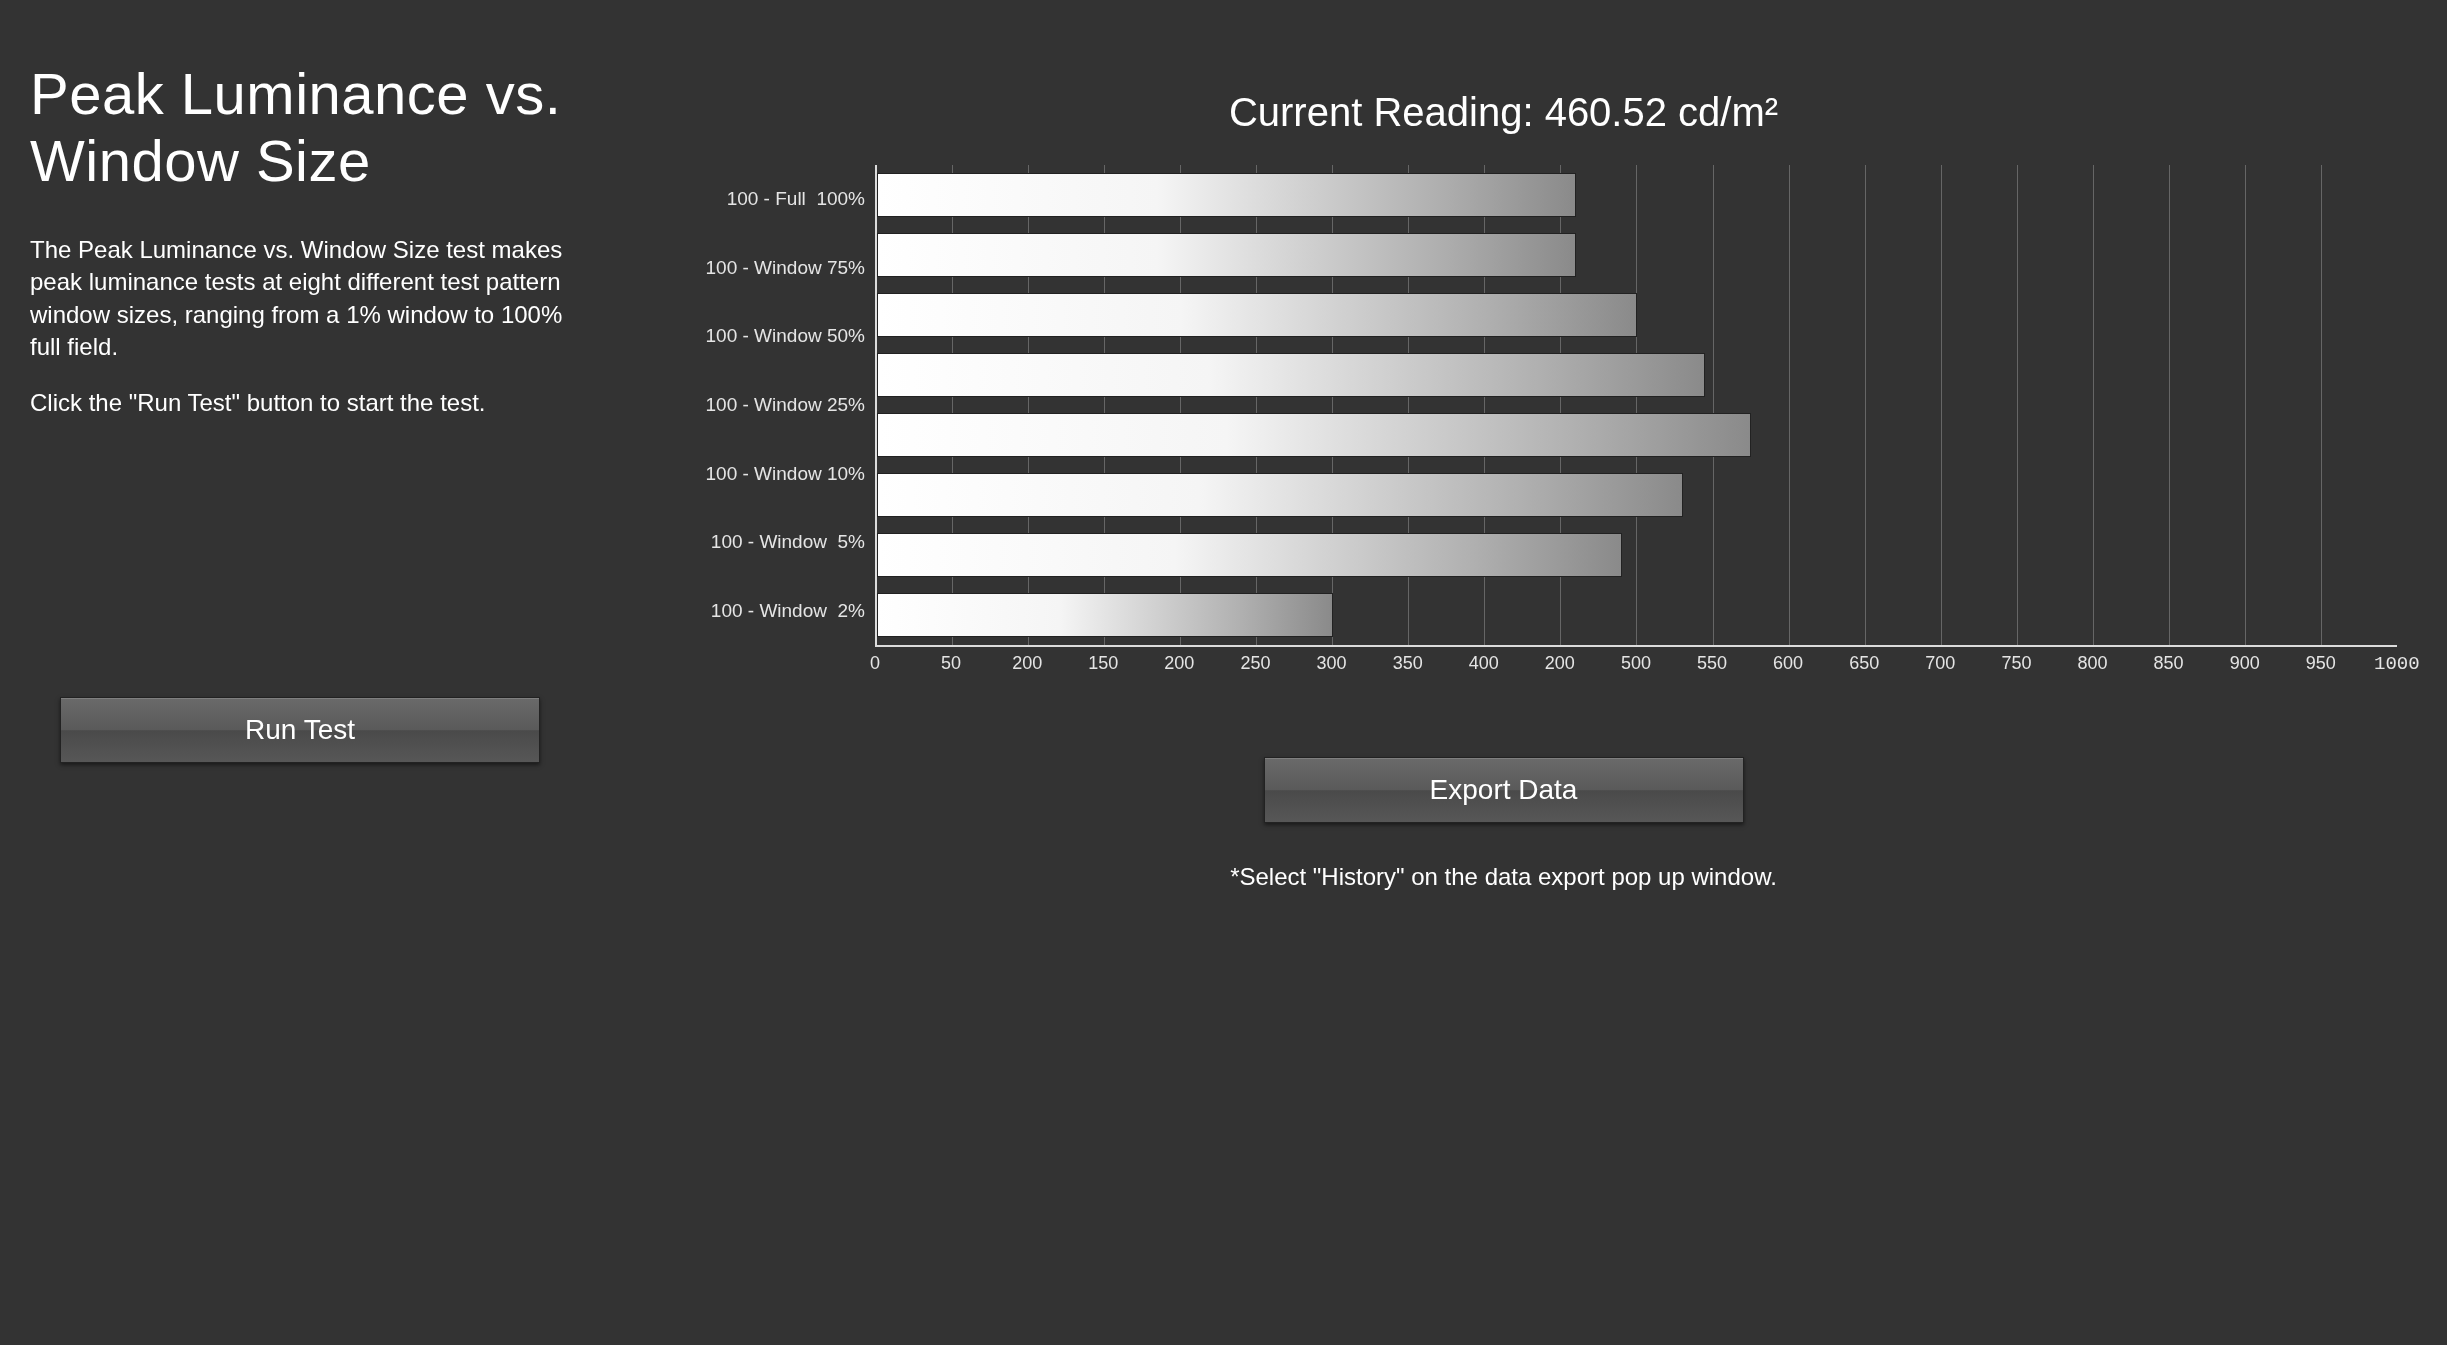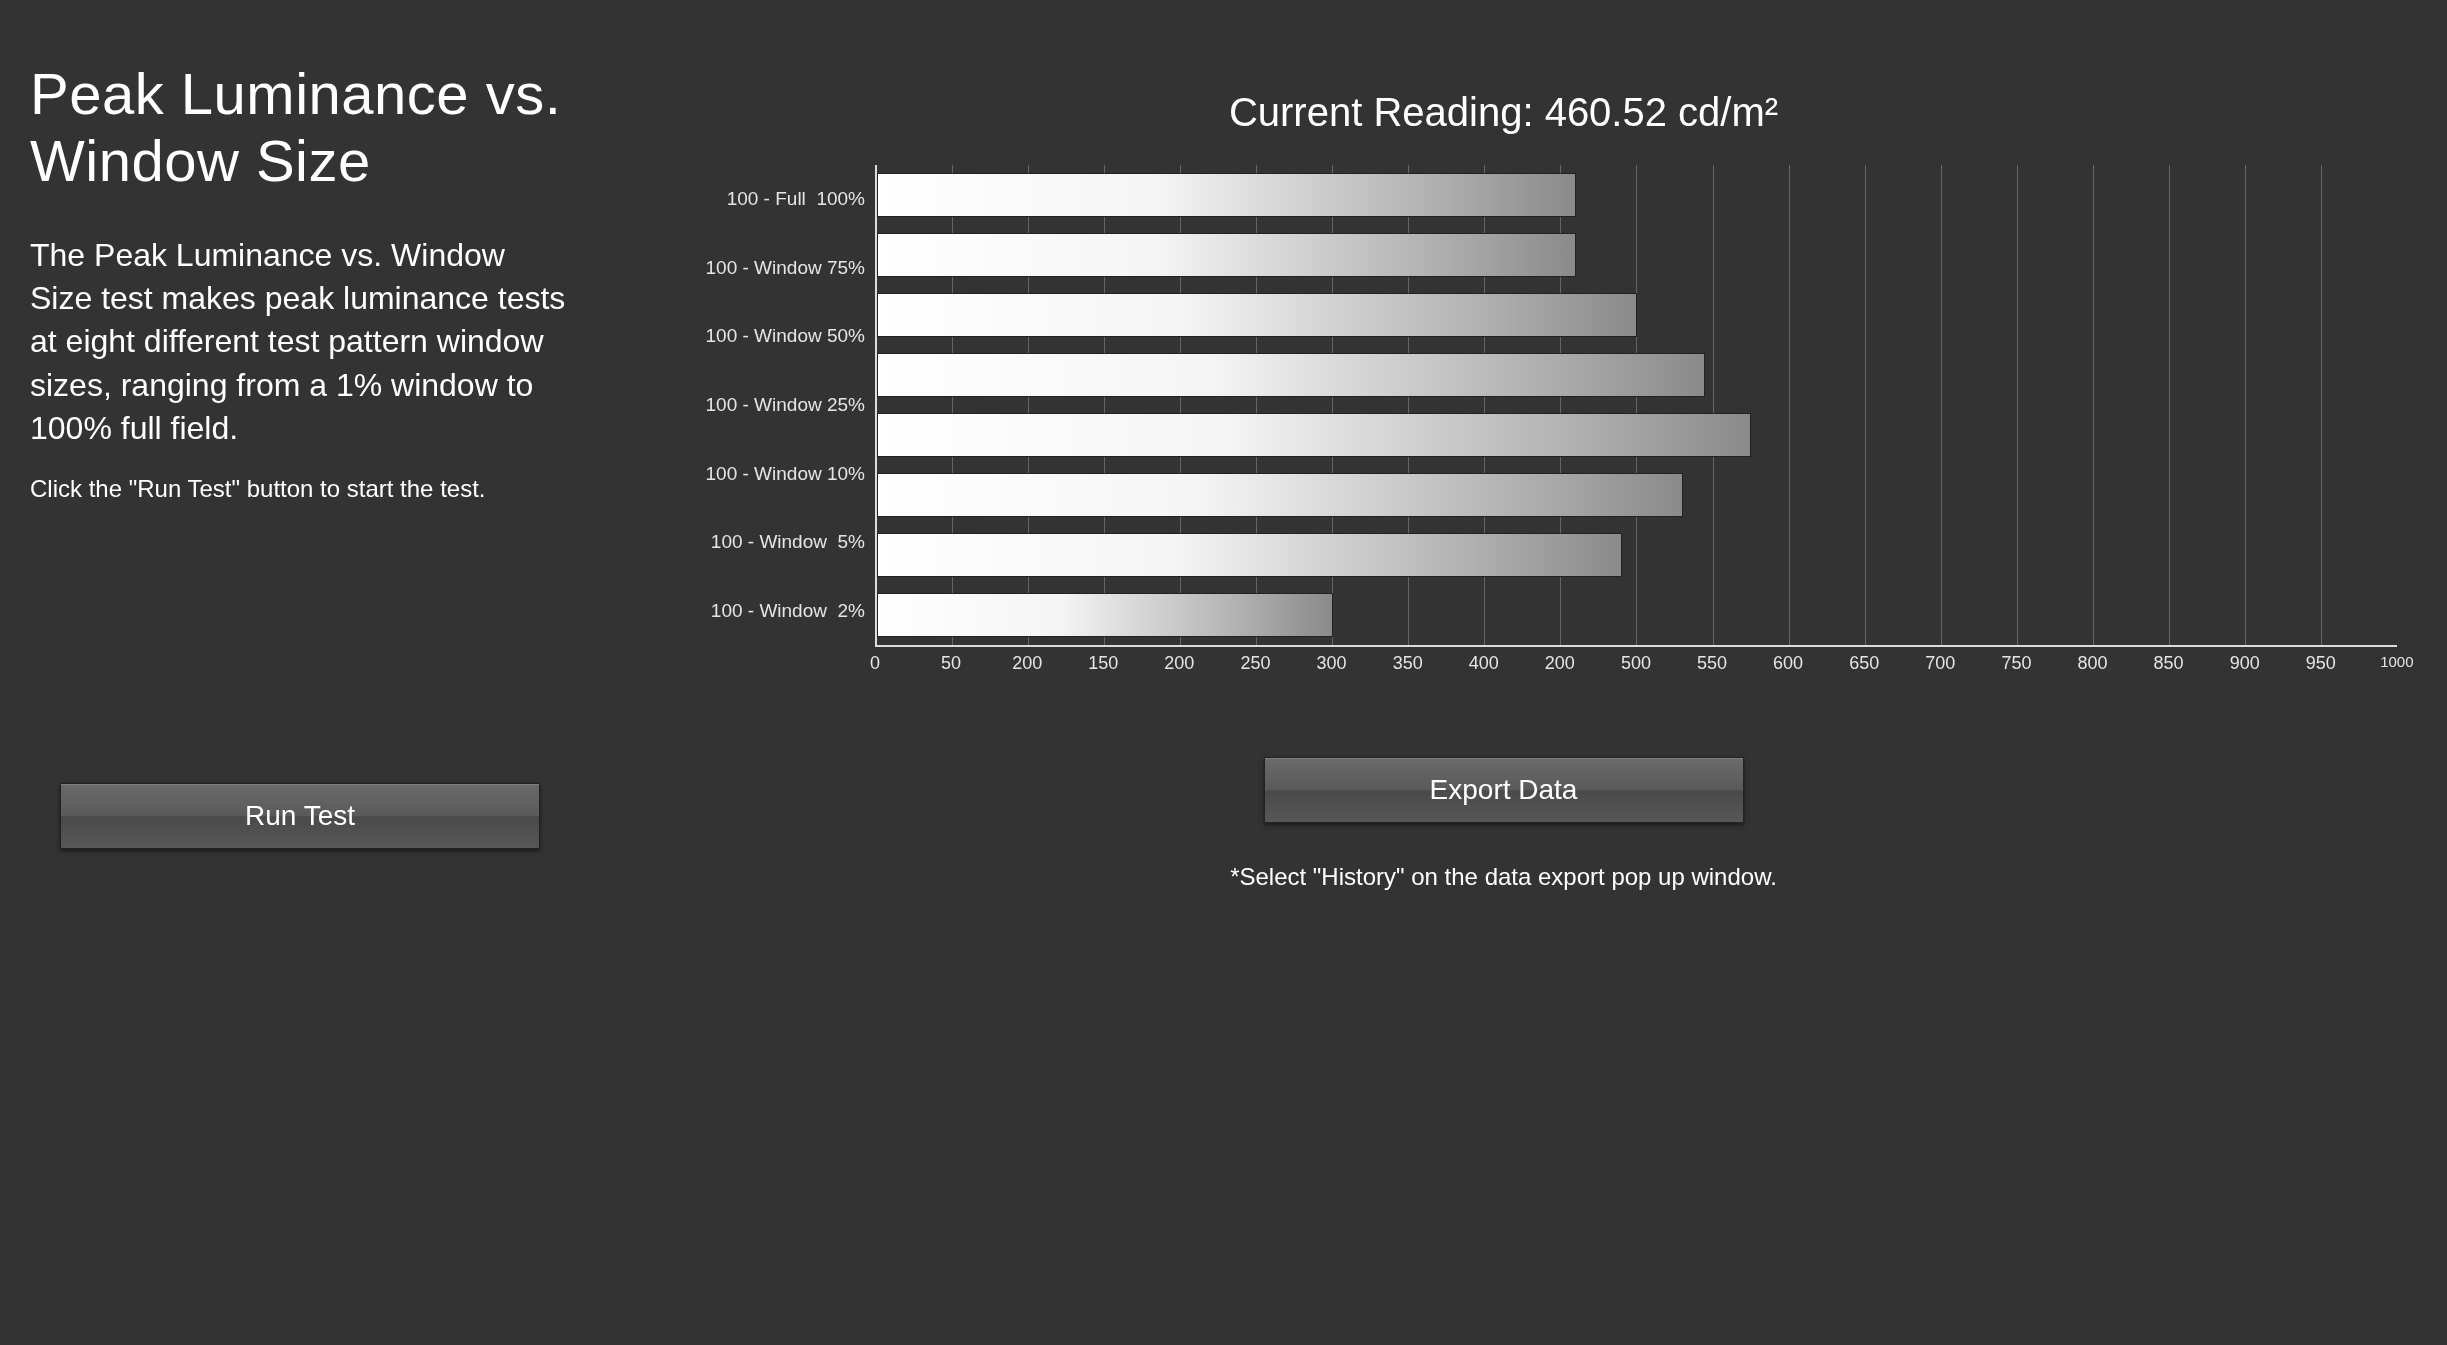--- a/index.html
+++ b/index.html
@@ -30,21 +30,21 @@
     display: flex;
     flex-direction: column;
   }
   h1.title {
     font-size: 58px;
     font-weight: 300;
     margin: 0 0 40px 0;
     letter-spacing: 0.5px;
   }
   .description {
-    font-size: 32px;
+    font-size: 24px;
     font-weight: 300;
     line-height: 1.35;
     margin: 0 0 25px 0;
     max-width: 560px;
   }
   .instruction {
     font-size: 24px;
     font-weight: 300;
     margin: 0 0 280px 0;
   }
@@ -149,23 +149,24 @@
     top: 6px;
     font-size: 18px;
     color: #e5e5e5;
     font-weight: 300;
   }
   .x-tick-last {
     position: absolute;
     right: 0;
     transform: translateX(50%);
     top: 6px;
-    font-size: 15px;
+    font-size: 19px;
     color: #e5e5e5;
     font-weight: 300;
+    font-family: Liberation Mono, monospace;
   }
   .below-chart {
     margin-top: 80px;
     text-align: center;
   }
   .export-btn {
     width: 480px;
     margin: 0 auto 40px auto;
   }
   .note {

